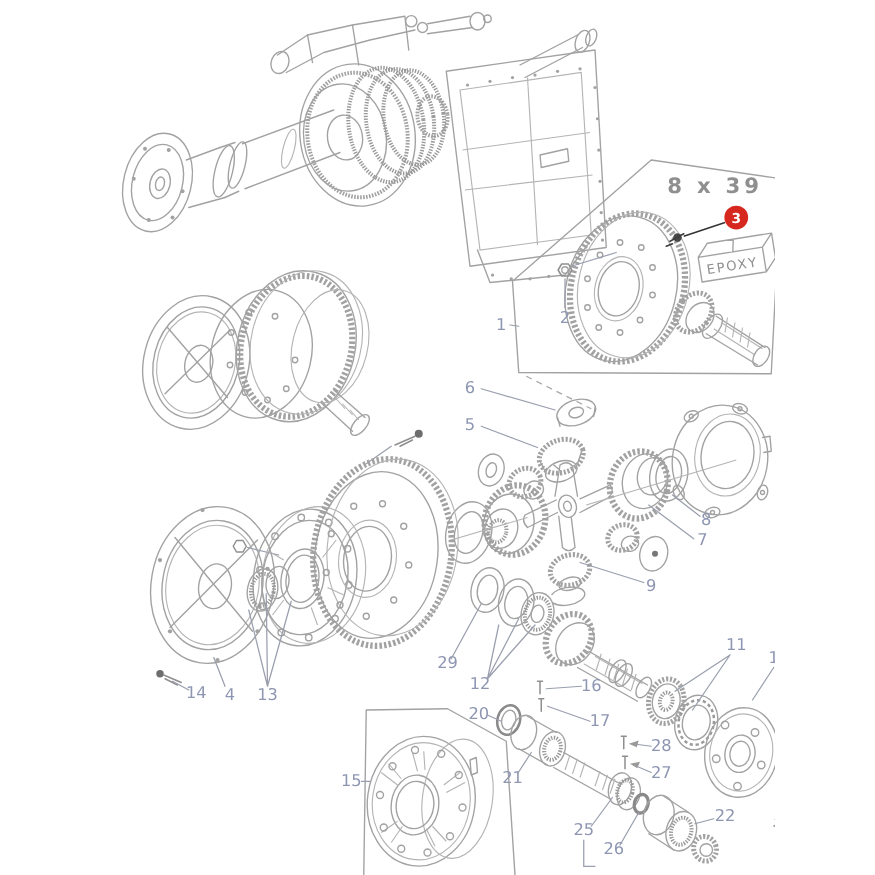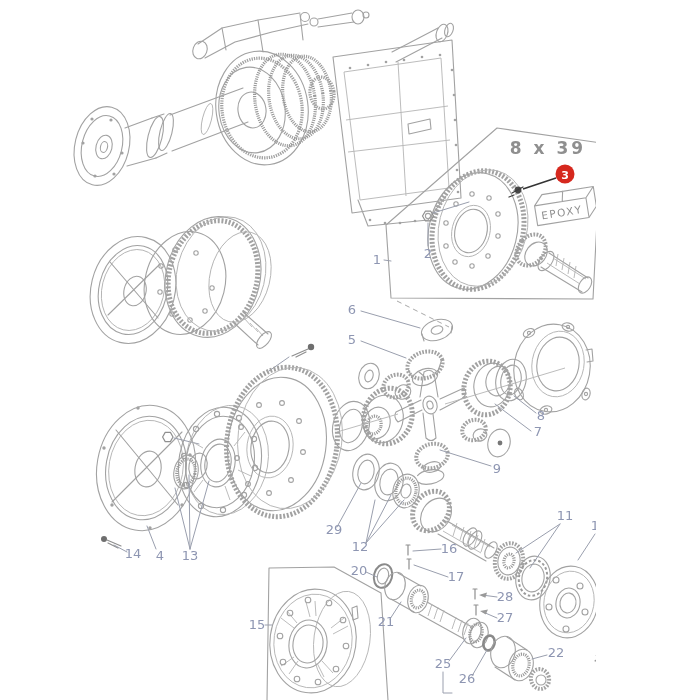--- a/index.html
+++ b/index.html
@@ -1,17 +1,17 @@
 <!DOCTYPE html>
 <html><head>
 <meta charset="utf-8">
 <style>
   html,body{margin:0;padding:0;background:#ffffff;}
   #stage{position:relative;width:596px;height:700px;background:#ffffff;overflow:hidden;
-         font-family:"DejaVu Sans",sans-serif;}
+         font-family:"DejaVu Sans",sans-serif;margin-left:24px;}
   svg{display:block}
   .ln{fill:none;stroke:#a2a2a2;stroke-width:1.1;stroke-linecap:round;stroke-linejoin:round;}
   .ln2{fill:none;stroke:#8f8f8f;stroke-width:1.2;stroke-linecap:round;stroke-linejoin:round;}
   .lt{fill:none;stroke:#b4b4b4;stroke-width:0.9;}
   .teeth{fill:none;stroke:#a2a2a2;stroke-width:5;stroke-dasharray:2 1.7;}
   .teeth-s{fill:none;stroke:#a2a2a2;stroke-width:4;stroke-dasharray:1.7 1.4;}
   .teeth-xs{fill:none;stroke:#a2a2a2;stroke-width:3.2;stroke-dasharray:1.3 1.1;}
   .rollers{fill:none;stroke:#9a9a9a;stroke-width:3.2;stroke-dasharray:1.1 1.1;}
   .dash{fill:none;stroke:#a8a8a8;stroke-width:1;stroke-dasharray:5 4;}
   .leader{fill:none;stroke:#9a9fae;stroke-width:1;stroke-linecap:round;}

